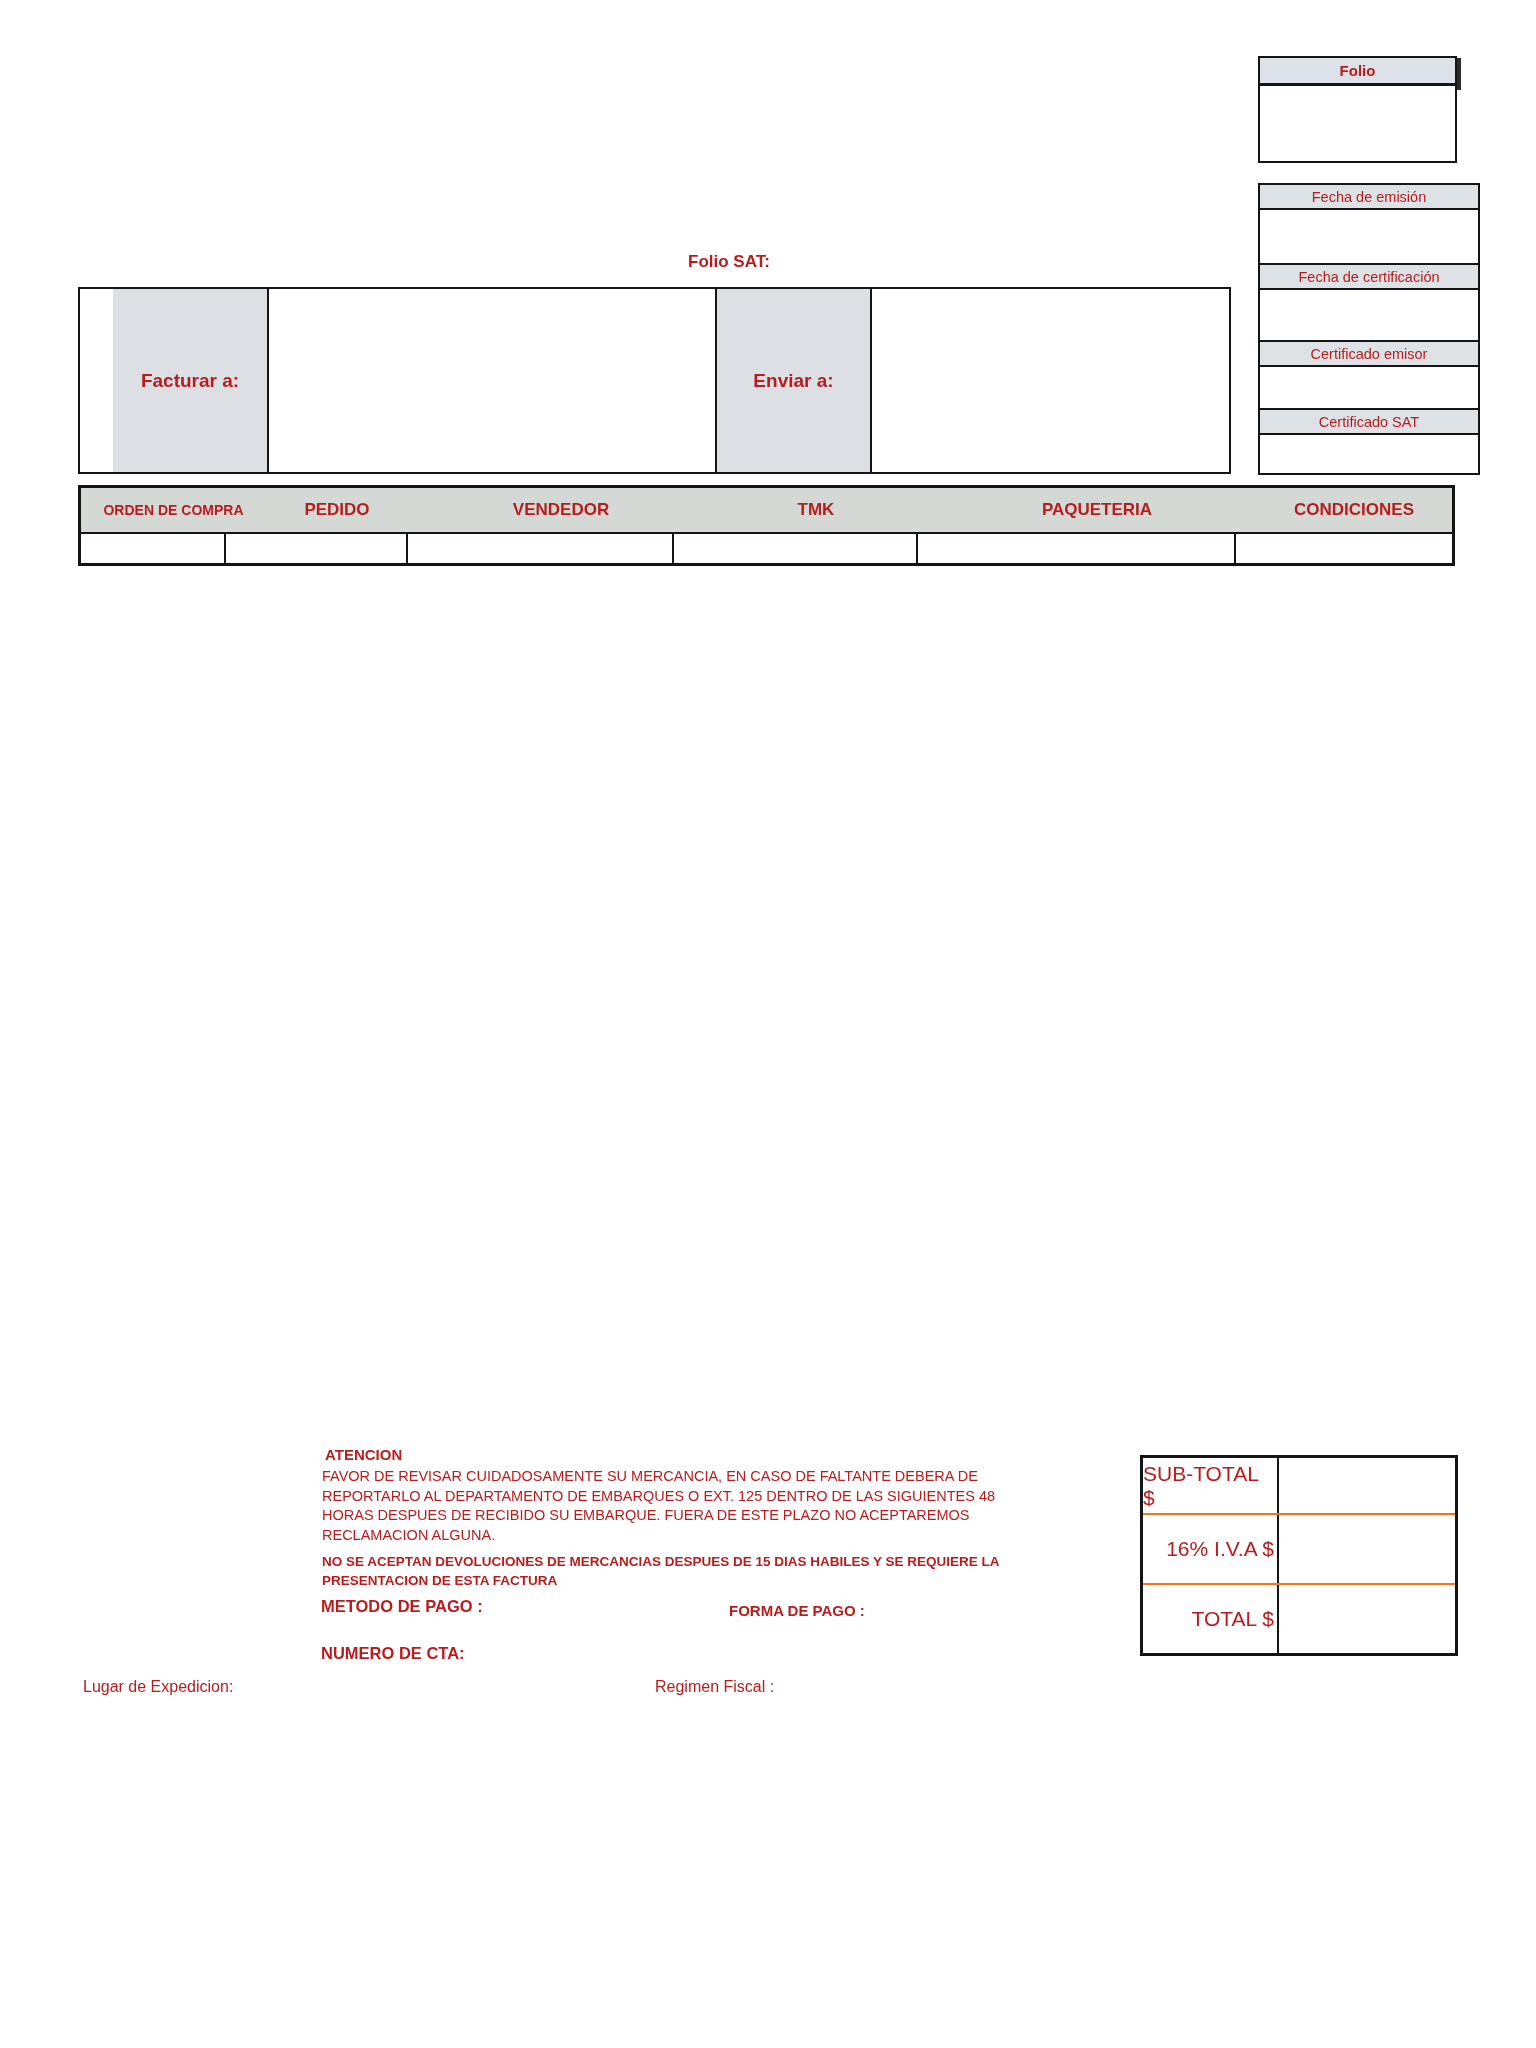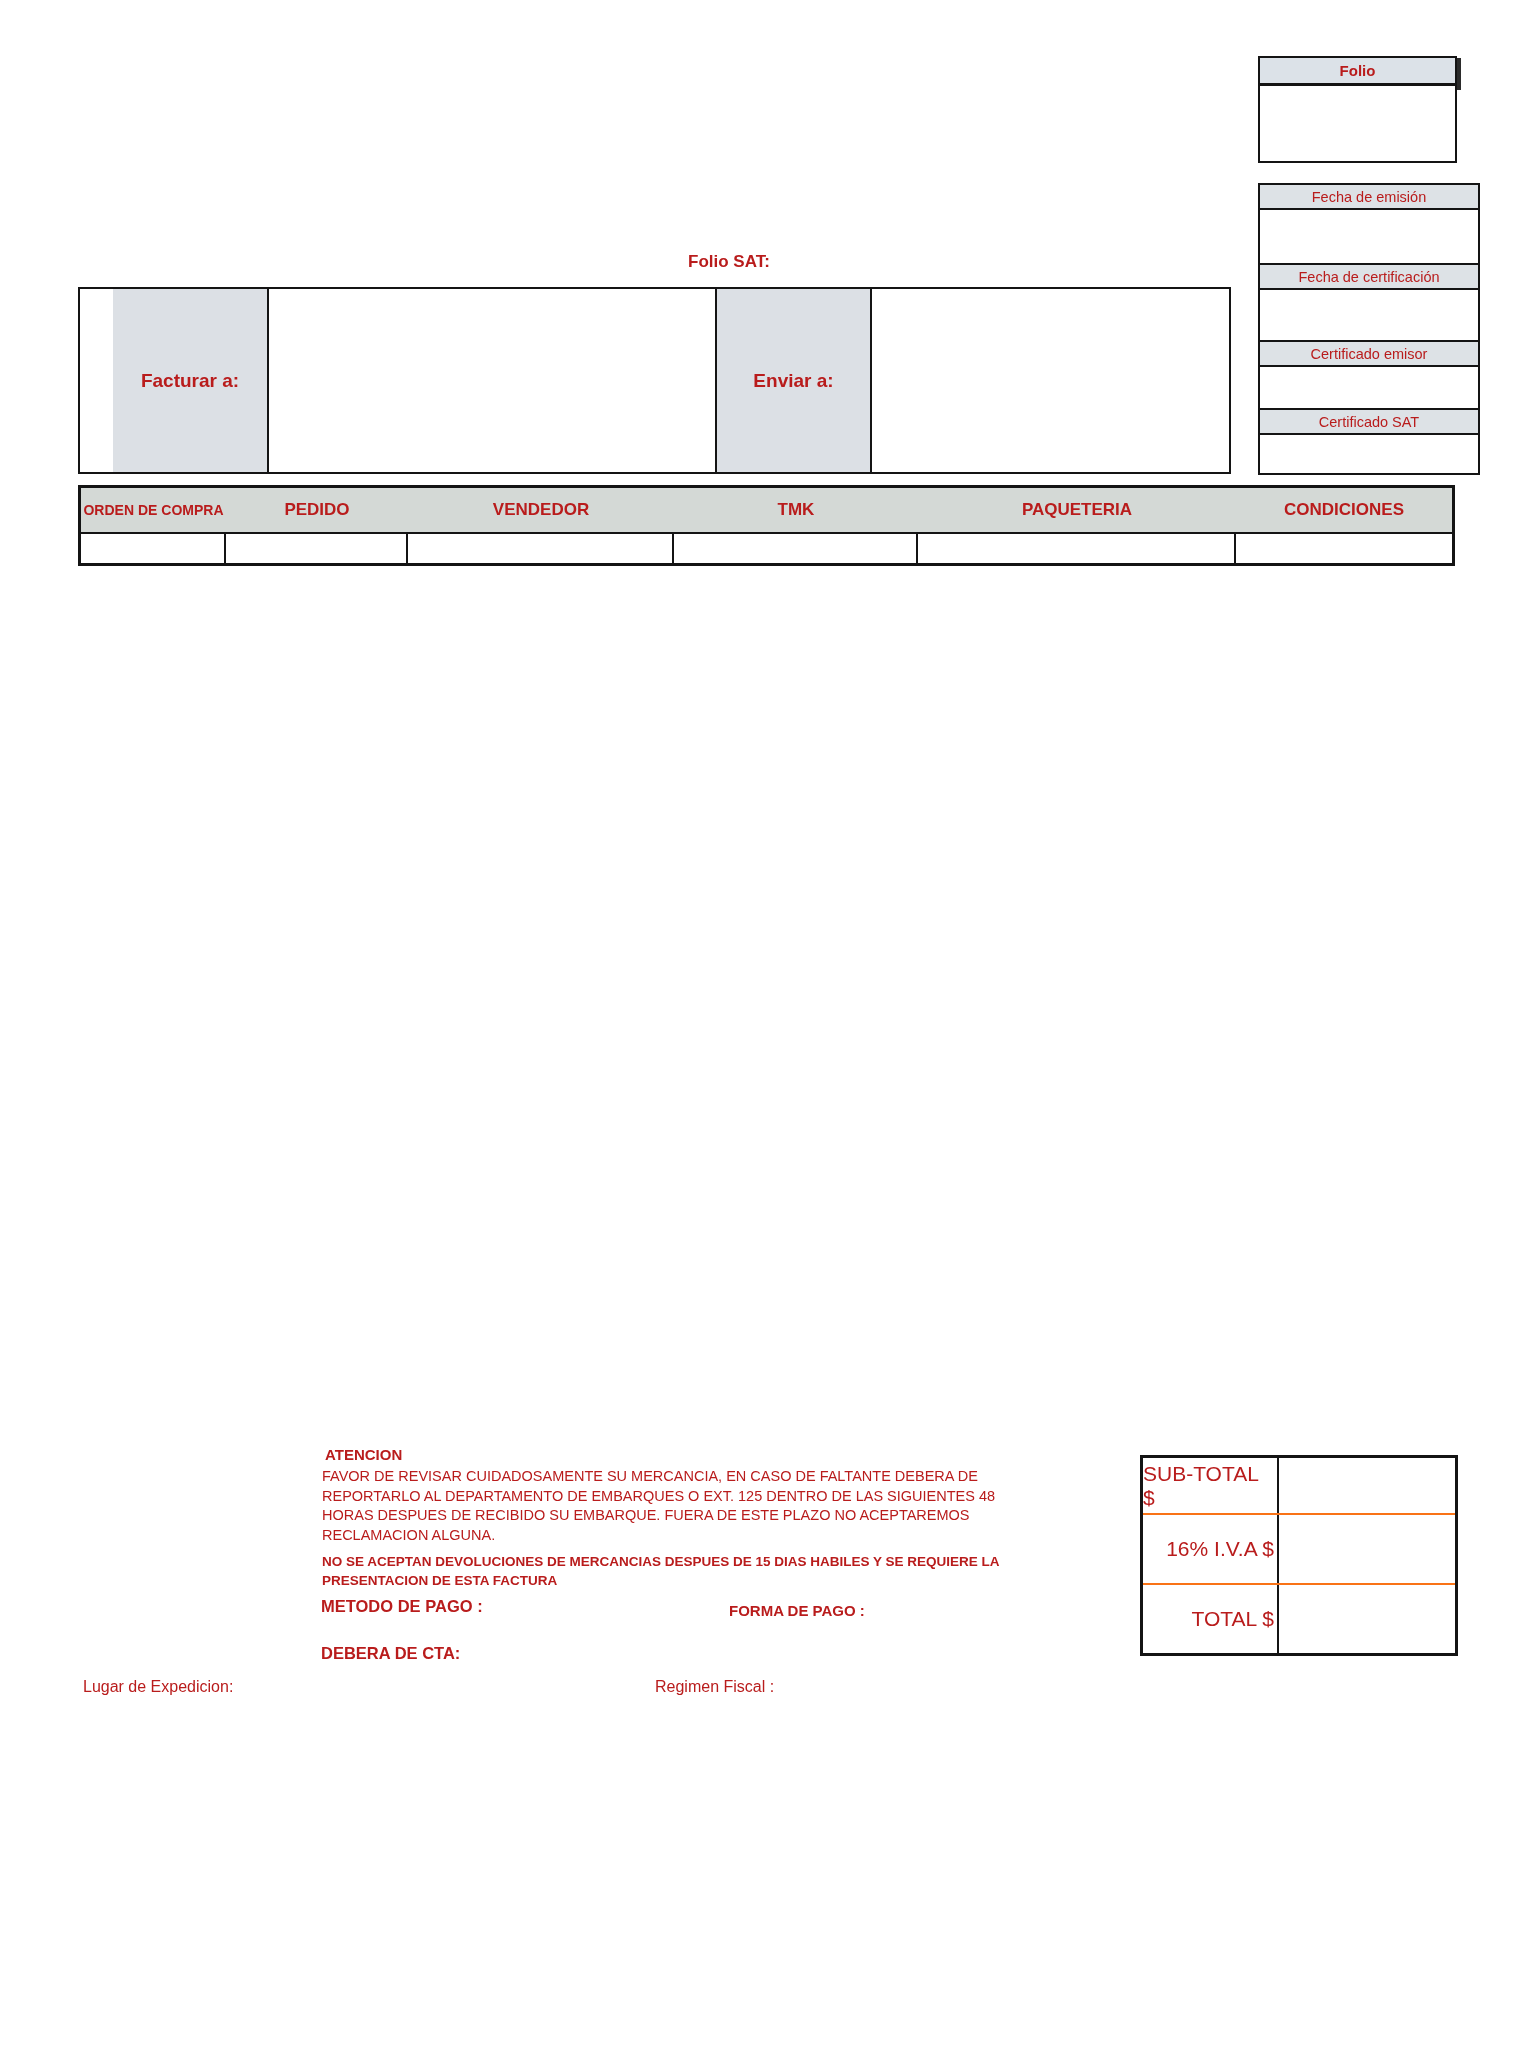--- a/index.html
+++ b/index.html
@@ -36,21 +36,21 @@
   .bill .val2 { flex:1; background:#fff; }
 
   
   .ordtab { left:78px; top:485px; width:1377px; border:3px solid #141414; box-sizing:border-box; }
   .ordtab .hrow { height:44px; background:#d4d9d6; border-bottom:2px solid #141414; display:flex; }
   .ordtab .hrow > div { display:flex; align-items:center; justify-content:center; font-weight:bold; font-size:17px; text-align:center; }
   .ordtab .hrow .oc { font-size:14px; line-height:1.35; }
   .ordtab .irow { height:29px; display:flex; background:#fff; }
   .ordtab .irow > div { border-right:2px solid #141414; box-sizing:border-box; }
   .ordtab .irow > div:last-child { border-right:none; }
-  .oc-w1 { width:145px; } .oc-w2 { width:182px; } .oc-w3 { width:266px; }
+  .oc-w1 { width:145px;padding-left:20px; } .oc-w2 { width:182px; } .oc-w3 { width:266px; }
   .oc-w4 { width:244px; } .oc-w5 { width:318px; } .oc-w6 { flex:1; }
 
   
   .itemtab { left:78px; top:562px; width:1377px; border:3px solid #141414; box-sizing:border-box; }
   .itemtab .hrow { height:30px; background:#d4d9d6; border-bottom:2px solid #141414; display:flex; }
   .itemtab .hrow > div { display:flex; align-items:center; justify-content:center; font-weight:bold; font-size:17px; }
   .itemtab .hrow .imp { font-size:16px; }
   .itemtab .irow { height:96px; display:flex; background:#fff; }
   .itemtab .irow > div { border-right:2px solid #141414; box-sizing:border-box; }
   .itemtab .irow > div:last-child { border-right:none; }
@@ -135,21 +135,21 @@
     <div>REPORTARLO AL DEPARTAMENTO DE EMBARQUES O EXT. 125 DENTRO DE LAS SIGUIENTES 48</div>
     <div>HORAS DESPUES DE RECIBIDO SU EMBARQUE. FUERA DE ESTE PLAZO NO ACEPTAREMOS</div>
     <div>RECLAMACION ALGUNA.</div>
   </div>
   <div class="abs noret">
     <div>NO SE ACEPTAN DEVOLUCIONES DE MERCANCIAS DESPUES DE 15 DIAS HABILES Y SE REQUIERE LA</div>
     <div>PRESENTACION DE ESTA FACTURA</div>
   </div>
   <div class="abs metodo">METODO DE PAGO :</div>
   <div class="abs forma">FORMA DE PAGO :</div>
-  <div class="abs numcta">DEBERA DE CTA:</div>
+  <div class="abs numcta">NUMERO DE CTA:</div>
 
   <div class="abs totals">
     <div class="trow r1">
       <div class="tl">SUB-TOTAL $</div>
       <div class="tv"></div>
     </div>
     <div class="trow r2">
       <div class="tl">16% I.V.A $</div>
       <div class="tv"></div>
     </div>

